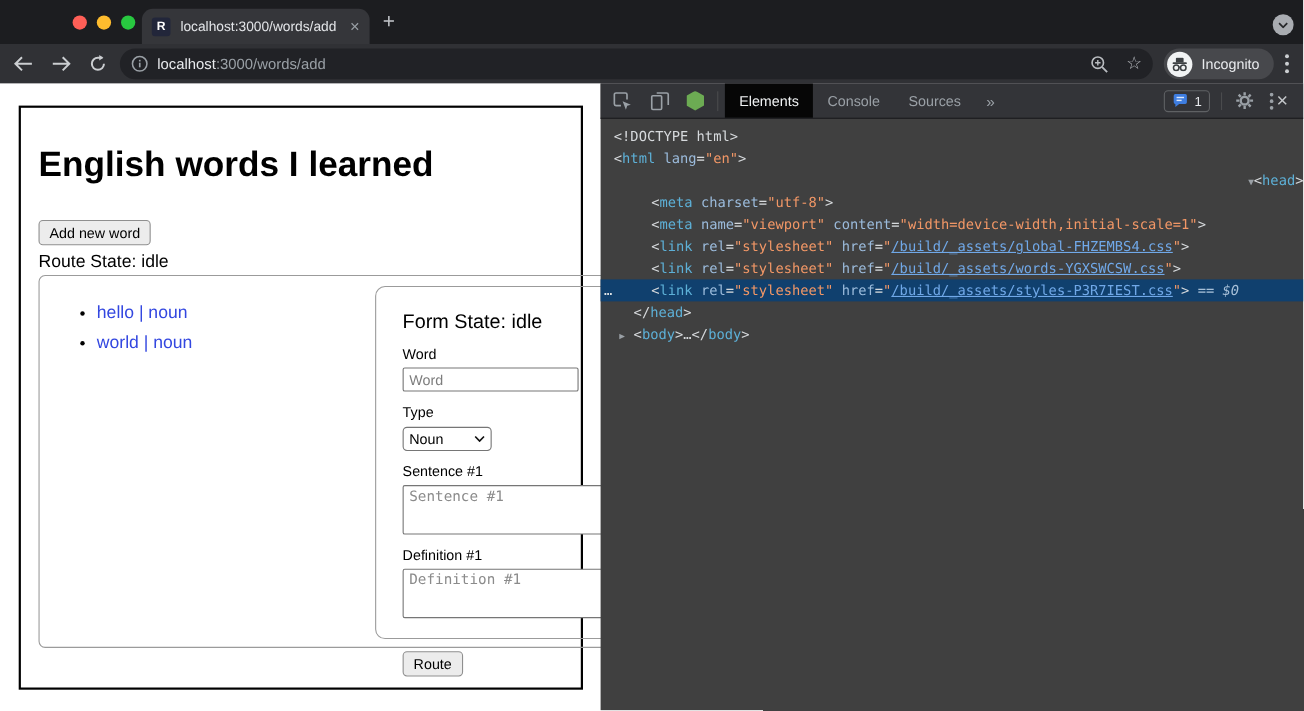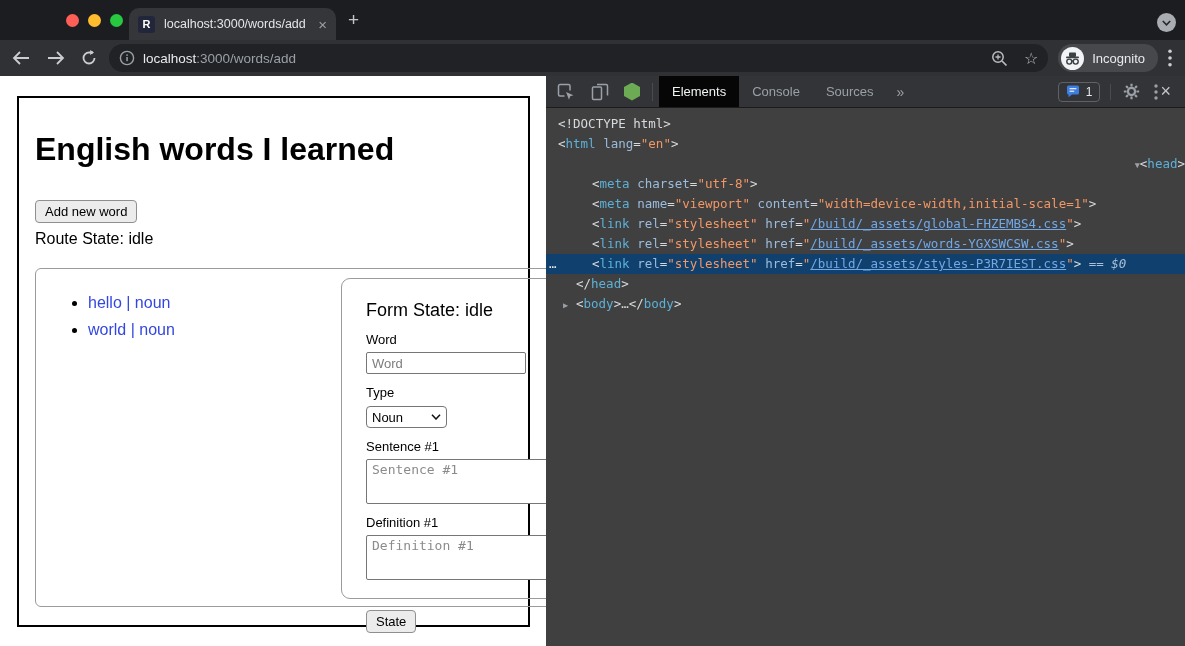--- a/index.html
+++ b/index.html
@@ -53,21 +53,21 @@
 
   
   .page { position:absolute; left:0; top:76px; width:546px; height:570px; background:#fff; }
   .page-card { position:absolute; left:17px; top:20px; width:513px; height:531px; border:2px solid #000; padding:0 16px; }
   .page-title { font-size:32px; font-weight:bold; margin:33px 0 0; color:#000; }
   .add-btn, .submit-btn {
     display:inline-block; margin-top:32px; font-family:"Liberation Sans",sans-serif; font-size:13px;
     color:#000; background:#ececec; border:1px solid #8f8f8f; border-radius:4px; padding:3px 9px;
   }
   .route { margin-top:7px; font-size:16px; color:#000; }
-  .outer-box { margin-top:20px; width:558px; height:339px; border:1px solid #9b9b9b; border-radius:6px; position:relative; }
+  .outer-box { margin-top:2px; width:558px; height:339px; border:1px solid #9b9b9b; border-radius:6px; position:relative; }
   .word-list { margin:25px 0 0; padding-left:52px; }
   .word-list li { font-size:16px; margin-bottom:9px; color:#000; }
   .word-link { color:var(--link-blue,#3347e0); text-decoration:none; }
   .form-card { position:absolute; right:7px; top:9px; width:244px; height:321px; border:1px solid #9b9b9b; border-radius:9px; padding:21px 24px; }
   .form-state { font-size:18px; color:#000; }
   .field-label { font-size:13px; margin-top:11px; color:#000; }
   .word-input {
     display:block; margin-top:5px; width:160px; height:22px; font-family:"Liberation Sans",sans-serif;
     font-size:13px; padding:1px 5px; border:1px solid #767676; border-radius:2px; color:#000;
   }
@@ -211,21 +211,21 @@
             </select>
             <svg class="select-chevron" width="10" height="6" viewBox="0 0 10 6">
                 <path d="M1 0.8 L5 5 L9 0.8" fill="none" stroke="#111" stroke-width="1.5"></path>
               </svg>
           </div>
           <div class="field-label">Sentence #1</div>
           <textarea class="ta" placeholder="Sentence #1" style=""></textarea>
           <div class="field-label">Definition #1</div>
           <textarea class="ta" placeholder="Definition #1" style=""></textarea>
           <br>
-          <button class="submit-btn">State</button>
+          <button class="submit-btn">Route</button>
         </div>
       </div>
     </div>
   </div>
 
   <div class="devtools">
     <div class="dt-toolbar">
       <span class="dt-ic" style="margin-left:11px;">
         <svg width="18" height="18" viewBox="0 0 18 18">
             <path d="M13 7.5 V3 a1.5 1.5 0 0 0 -1.5 -1.5 H3 A1.5 1.5 0 0 0 1.5 3 v8.5 A1.5 1.5 0 0 0 3 13 h4.5" fill="none" stroke="#9aa0a6" stroke-width="1.5"></path>

